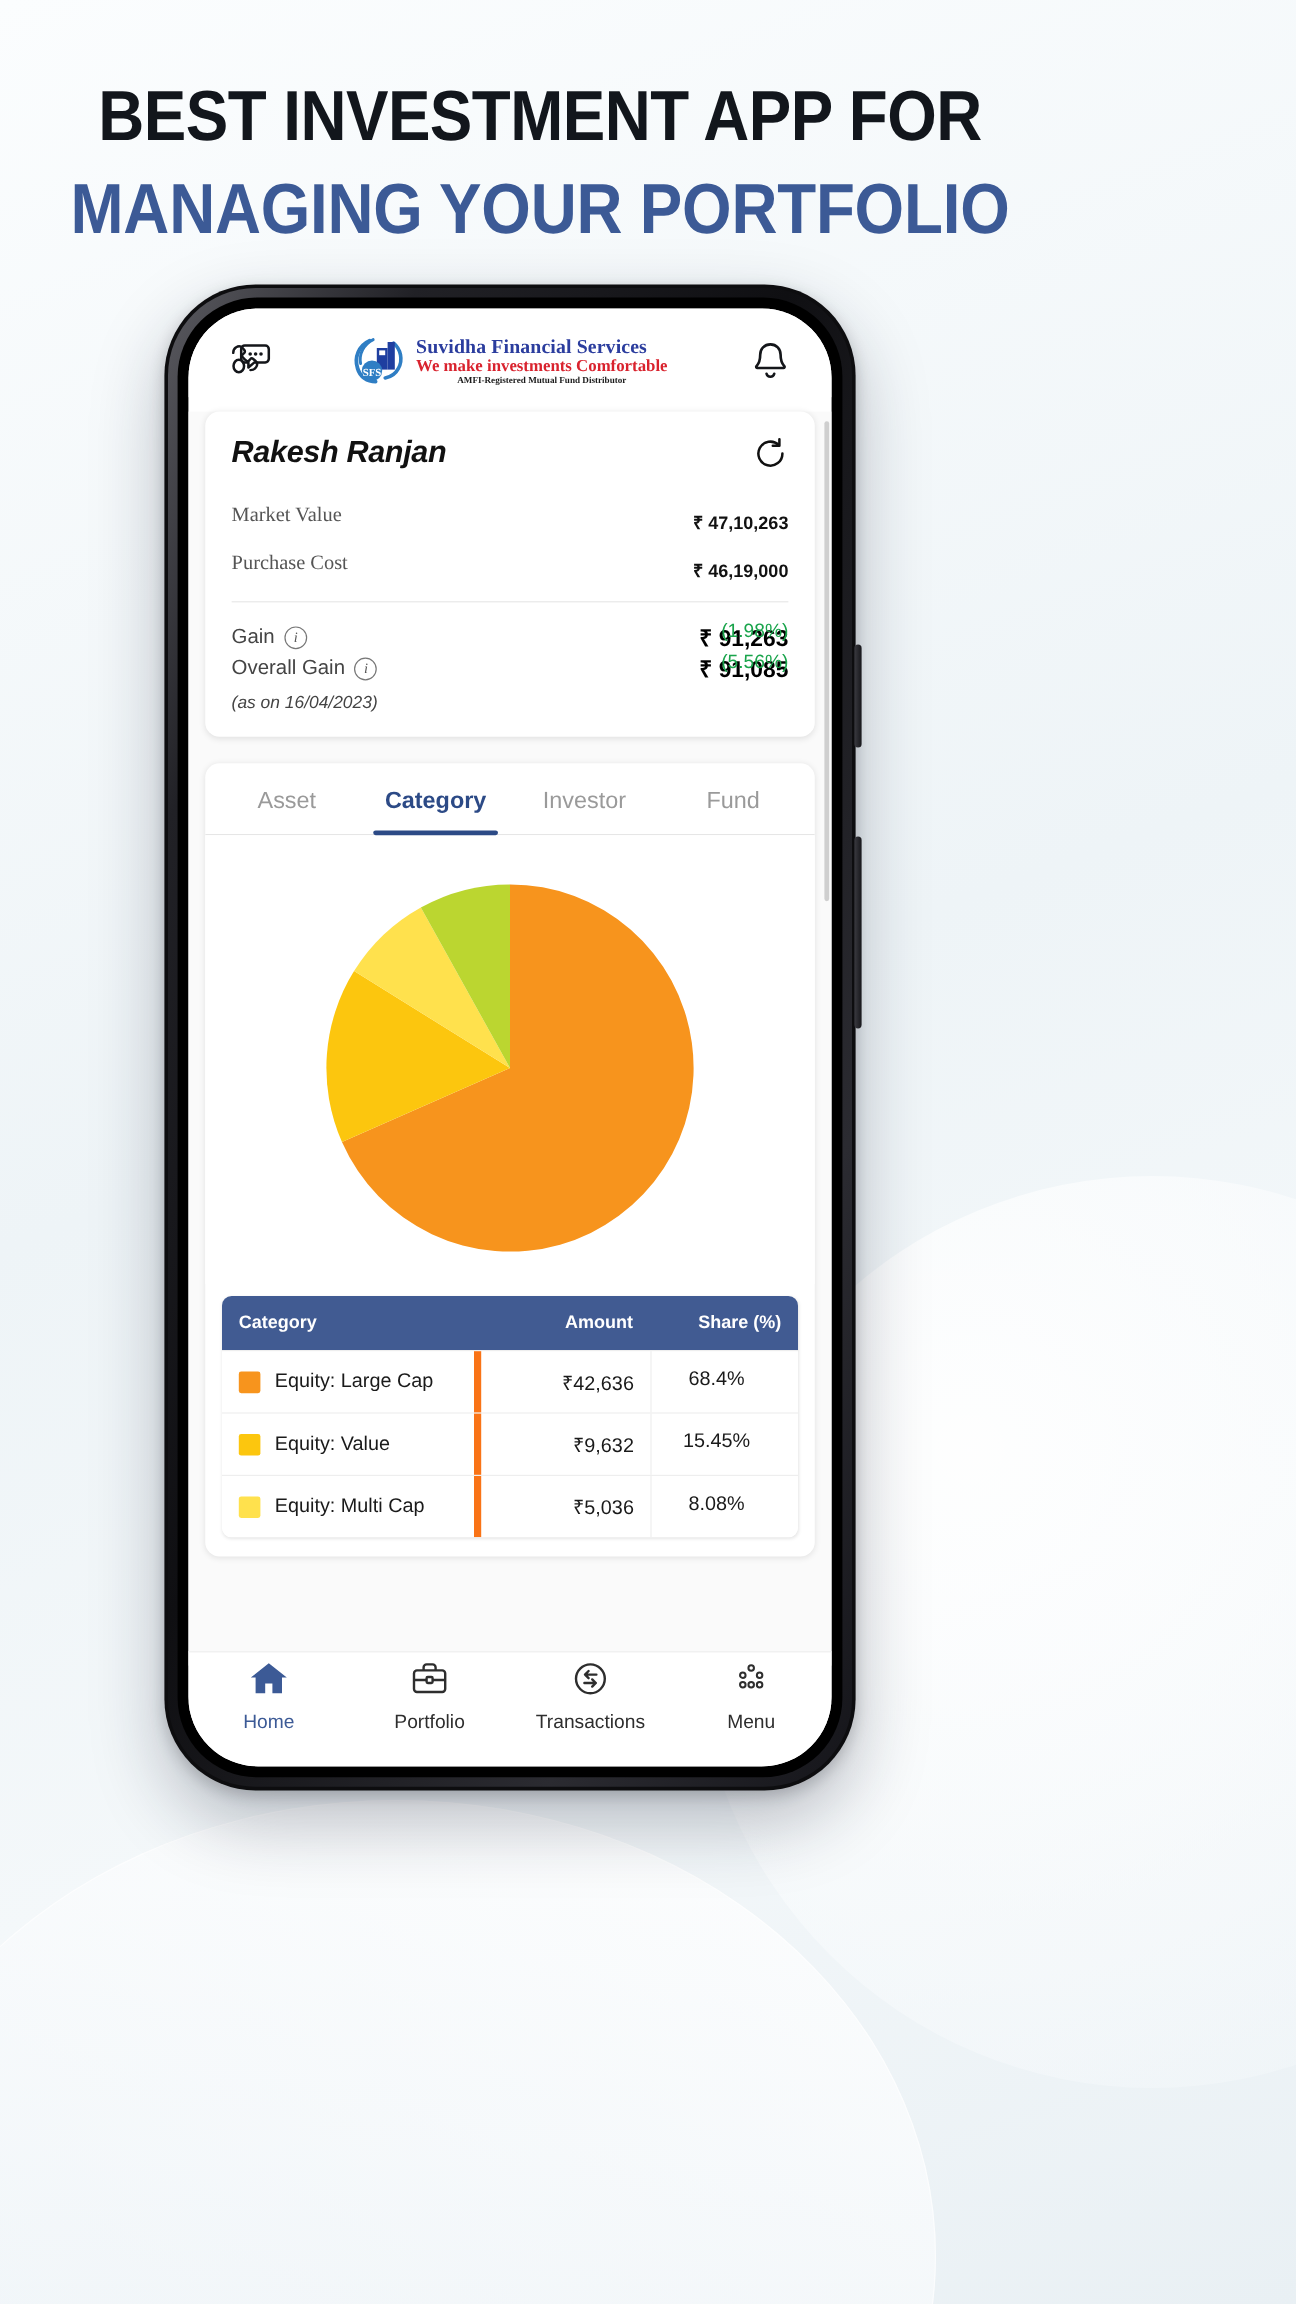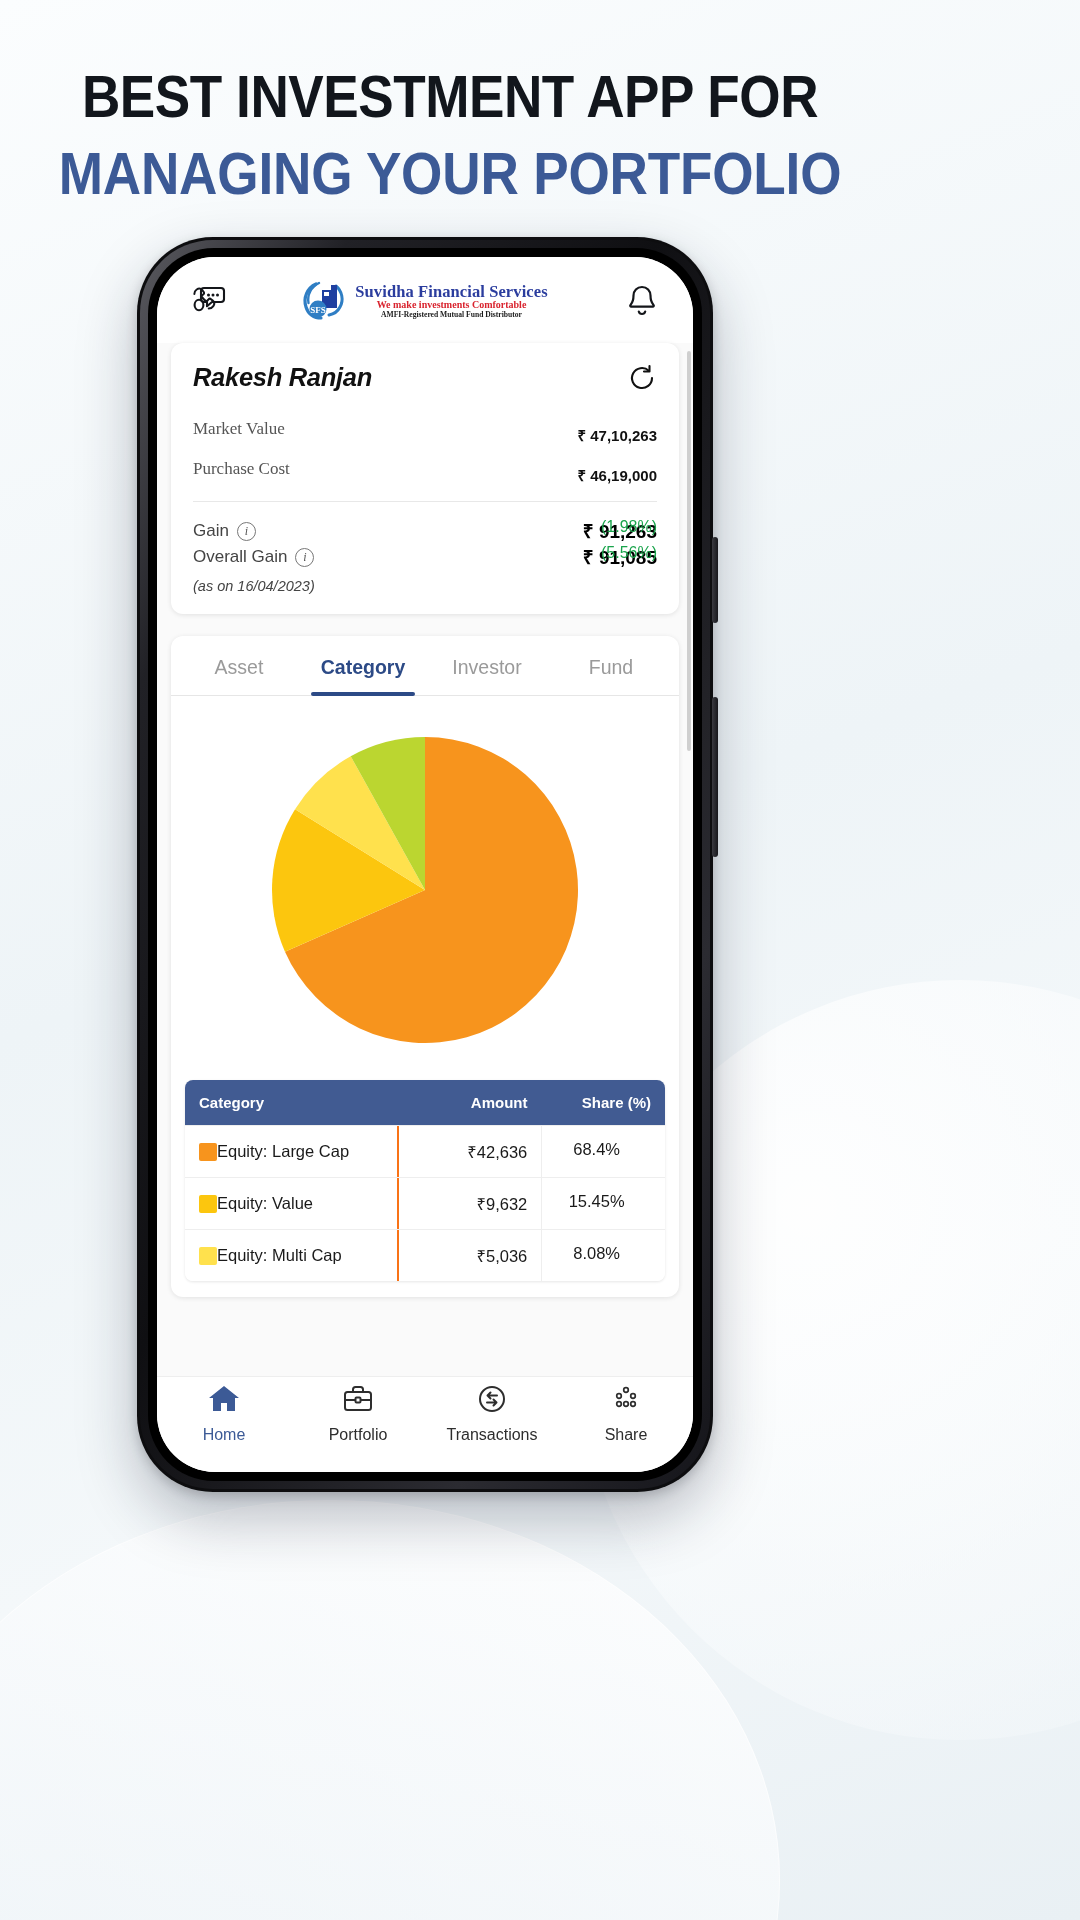--- a/index.html
+++ b/index.html
@@ -86,21 +86,21 @@
     height: 74px; display: flex; align-items: center;
     justify-content: space-between; padding: 14px 28px 0 28px;
     background: #fff;
   }
   .hdr-icon { width: 46px; height: 46px; display: flex; align-items: center; justify-content: center; }
   .brand { display: flex; align-items: center; gap: 7px; }
   .brand-mark { position: relative; width: 46px; height: 42px; flex: 0 0 46px; }
   .brand-text { line-height: 1.08; }
   .brand-name { font-family: "Liberation Serif", serif; font-weight: 700; font-size: 16.5px;
                 color: #2b3d9e; letter-spacing: 0.1px; white-space: nowrap; }
-  .brand-tag { font-family: "Liberation Serif", serif; font-weight: 700; font-size: 10px;
+  .brand-tag { font-family: "Liberation Serif", serif; font-weight: 700; font-size: 14px;
                color: #d9232e; text-align: center; white-space: nowrap; }
   .brand-sub { font-family: "Liberation Serif", serif; font-weight: 700; font-size: 7.6px;
                color: #1b1b1b; text-align: center; white-space: nowrap; }
 
   
   .app-body { position: relative; height: calc(100% - 74px - 96px); background: #fafafa; padding: 0 0 0 0; }
   .scrollbar { position: absolute; right: 2px; top: 8px; width: 4px; height: 400px;
                background: #cfcfcf; border-radius: 3px; }
 
   .card {
@@ -139,22 +139,22 @@
 
   
   .tbl { margin: 10px 14px 16px 14px; border-radius: 8px; overflow: hidden;
          box-shadow: 0 1px 3px rgba(0,0,0,0.10); }
   .tbl-head { display: flex; background: #415b92; color: #fff; font-weight: 700; font-size: 15px; }
   .tbl-head .c1 { flex: 1.55; padding: 14px 0 14px 14px; }
   .tbl-head .c2 { flex: 1; padding: 14px 14px 14px 0; text-align: right; }
   .tbl-head .c3 { flex: 0.85; padding: 14px 14px 14px 0; text-align: right; }
   .tbl-row { display: flex; background: #fff; border-top: 1px solid #eee; font-size: 16.5px; color: #1a1a1a; }
   .tbl-row:first-child { border-top: none; }
-  .tbl-row .c1 { flex: 1.55; padding: 14px 0 14px 14px; display: flex; align-items: center; 
-                 border-right: 2px solid #f97316; }
+  .tbl-row .c1 { flex: 1.55; padding: 14px 0 14px 14px; display: flex; align-items: center; gap: 12px;
+                 border-right: 6px solid #f97316; }
   .tbl-row .c2 { flex: 1; padding: 14px 14px 14px 0; text-align: right; border-right: 1px solid #eee; }
   .tbl-row .c3 { flex: 0.85; padding: 14px 14px 14px 0; text-align: center; }
   .swatch { width: 18px; height: 18px; border-radius: 2px; flex: 0 0 18px; }
 
   
   .bottom-nav {
     position: absolute; left: 0; bottom: 0; width: 100%; height: 96px;
     background: #fff; border-top: 1px solid #eee;
     display: flex; align-items: center; padding-bottom: 22px;
   }
@@ -359,19 +359,19 @@
           <span>
             <svg width="34" height="32" viewBox="0 0 34 32" fill="none">
               <circle cx="17" cy="7" r="2.3" stroke="#2e2e2e" stroke-width="1.7"></circle>
               <circle cx="10" cy="13" r="2.3" stroke="#2e2e2e" stroke-width="1.7"></circle>
               <circle cx="24" cy="13" r="2.3" stroke="#2e2e2e" stroke-width="1.7"></circle>
               <circle cx="10" cy="21" r="2.3" stroke="#2e2e2e" stroke-width="1.7"></circle>
               <circle cx="17" cy="21" r="2.3" stroke="#2e2e2e" stroke-width="1.7"></circle>
               <circle cx="24" cy="21" r="2.3" stroke="#2e2e2e" stroke-width="1.7"></circle>
             </svg>
           </span>
-          <span class="nav-lbl">Share</span>
+          <span class="nav-lbl">Menu</span>
         </div>
       </div>
 
     </div>
   </div>
 </div>
 
 </body></html>

